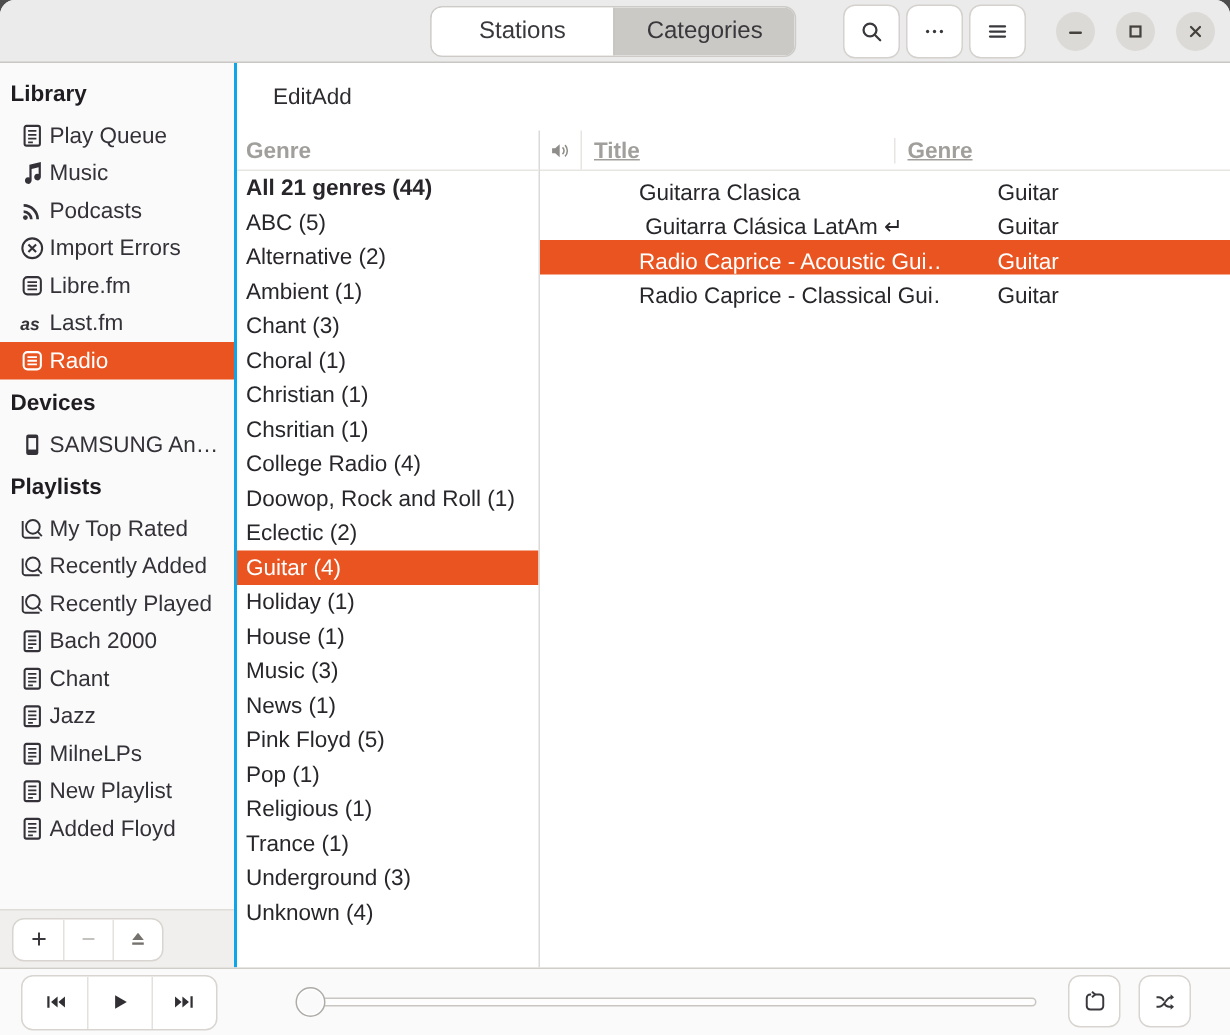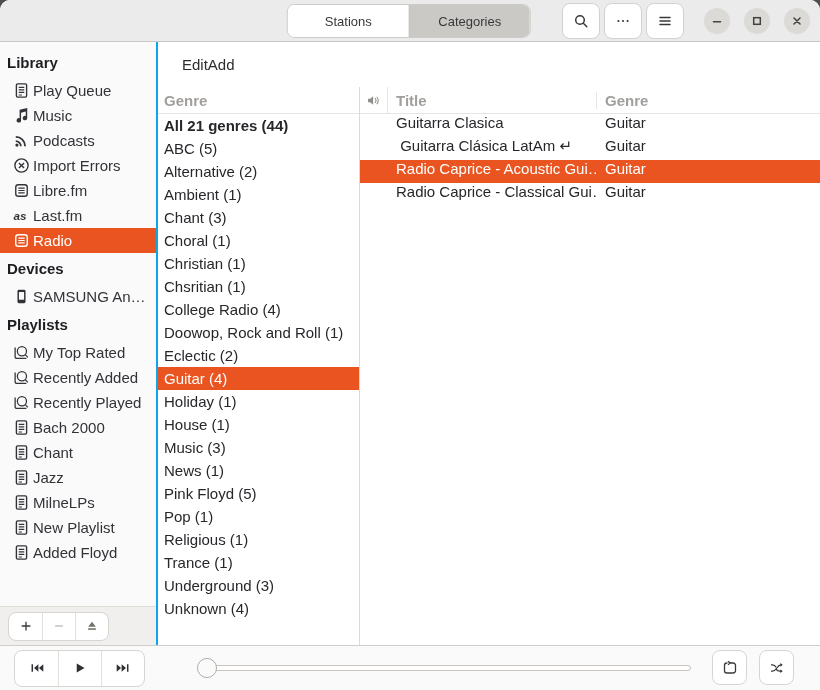--- a/index.html
+++ b/index.html
@@ -13,21 +13,21 @@
   .header {
     height:42px; flex:0 0 42px; background:#ebebeb; border-bottom:1px solid #c9c7c3;
     position:relative; display:flex; align-items:center;
   }
   .view-switcher {
     position:absolute; left:50%; top:4px; transform:translateX(-50.5%);
     display:flex; height:34px; border:1px solid #cdcbc7; border-radius:8px; overflow:hidden; background:#fff;
   }
   .vs-btn {
     width:121px; display:flex; align-items:center; justify-content:center;
-    font-size:13px; color:#3a383c; background:#fff; cursor:default;
+    font-size:16px; color:#3a383c; background:#fff; cursor:default;
   }
   .vs-btn + .vs-btn { border-left:1px solid #c6c4c0; }
   .vs-btn.selected { background:#cbc9c5; }
   .hdr-right { position:absolute; right:10px; top:0; height:42px; display:flex; align-items:center; gap:4px; }
   .icon-btn {
     width:38px; height:36px; background:#fff; border:1px solid #d5d2ce; border-radius:8px;
     display:flex; align-items:center; justify-content:center; color:#3a383c;
   }
   .icon-btn .ic { width:16px; height:16px; }
   .wm-group { display:flex; gap:14px; margin-left:16px; }
@@ -66,29 +66,29 @@
   .tb-btn { color:#2e2c30; font-size:15px; }
   .panes { flex:1 1 auto; display:flex; min-height:0; }
   .genre-pane { width:202px; flex:0 0 202px; border-right:1px solid #dcdad6; display:flex; flex-direction:column; }
   .pane-hdr { height:27px; flex:0 0 27px; border-bottom:1px solid #e7e5e2; display:flex; align-items:center; font-weight:700; color:#a19f9b; }
   .genre-pane .pane-hdr { padding-left:6px; }
   .genre-rows { flex:1 1 auto; overflow:hidden; }
   .g-row { height:23px; line-height:23px; padding-left:6px; color:#28262a; white-space:nowrap; overflow:hidden; }
   .g-row.bold { font-weight:700; }
   .g-row.selected { background:#e95420; color:#fff; }
   .station-pane { flex:1 1 auto; display:flex; flex-direction:column; min-width:0; }
-  .st-hdr { display:flex; }
+  .st-hdr { display:flex;text-decoration:underline; }
   .cell-speaker { width:28px; flex:0 0 28px; display:flex; align-items:center; justify-content:center; }
   .st-hdr .cell-speaker { border-right:1px solid #e7e5e2; color:#8f8d89; height:100%; }
   .st-hdr .cell-speaker .ic { width:15px; height:15px; }
   .cell-title { width:209px; flex:0 0 209px; padding-left:8px; white-space:pre; overflow:hidden; }
   .st-hdr .cell-title { border-right:1px solid #e7e5e2; }
   .cell-genre { flex:1 1 auto; padding-left:8px; white-space:nowrap; overflow:hidden; }
   .st-rows { flex:1 1 auto; overflow:hidden; }
-  .s-row { height:23px; display:flex; align-items:flex-start; color:#28262a; }
+  .s-row { height:23px; display:flex; align-items:flex-end; color:#28262a;gap:30px; }
   .s-row.selected { background:#e95420; color:#fff; }
   
   .bottombar {
     flex:0 0 45px; height:45px; background:#fbfafa; border-top:1px solid #d0cec9;
     position:relative; display:flex; align-items:center;
   }
   .transport { display:flex; margin-left:14px; height:37px; background:#fff; border:1px solid #d8d5d1; border-radius:8px; overflow:hidden; }
   .tp-btn { width:43px; display:flex; align-items:center; justify-content:center; color:#312f33; }
   .tp-btn + .tp-btn { border-left:1px solid #e3e1dd; }
   .tp-btn .ic { width:14px; height:14px; }

